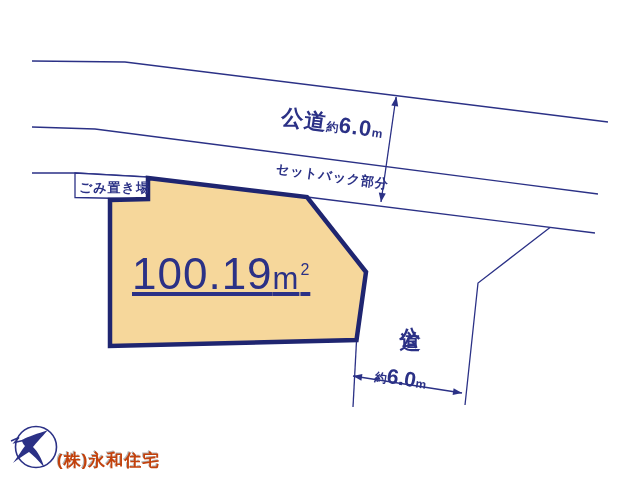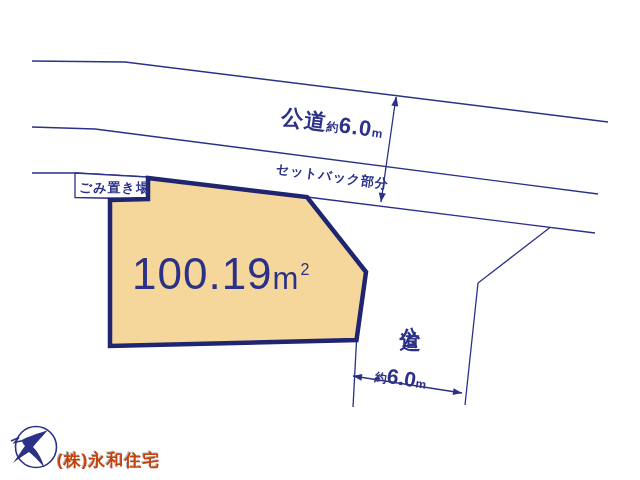--- a/index.html
+++ b/index.html
@@ -64,21 +64,21 @@
   </svg>
 
   <div class="lbl rot8" style="left:283px;top:106px;">
     <span class="big">公道</span><span class="small">約</span><span class="big">6.0</span><span class="small">m</span>
   </div>
 
   <div class="lbl rot8 jp13" style="left:277px;top:162px;">セットバック部分</div>
 
   <div class="lbl jp13" style="left:79px;top:181px;text-align:right;">ごみ置き場</div>
 
-  <div class="lbl area" style="left:132px;top:252px;">
+  <div class="lbl area" style="left:132px;top:252px;text-decoration:underline;">
     <span>100.19</span><span class="unit">m</span><sup>2</sup>
   </div>
 
   <div class="lbl vert" style="left:400px;top:310px;">公道</div>
 
   <div class="lbl rot9" style="left:377px;top:363px;">
     <span class="small">約</span><span class="mid">6.0</span><span class="small">m</span>
   </div>
 
   <div class="lbl company" style="left:57px;top:452px;">(株)永和住宅</div>

